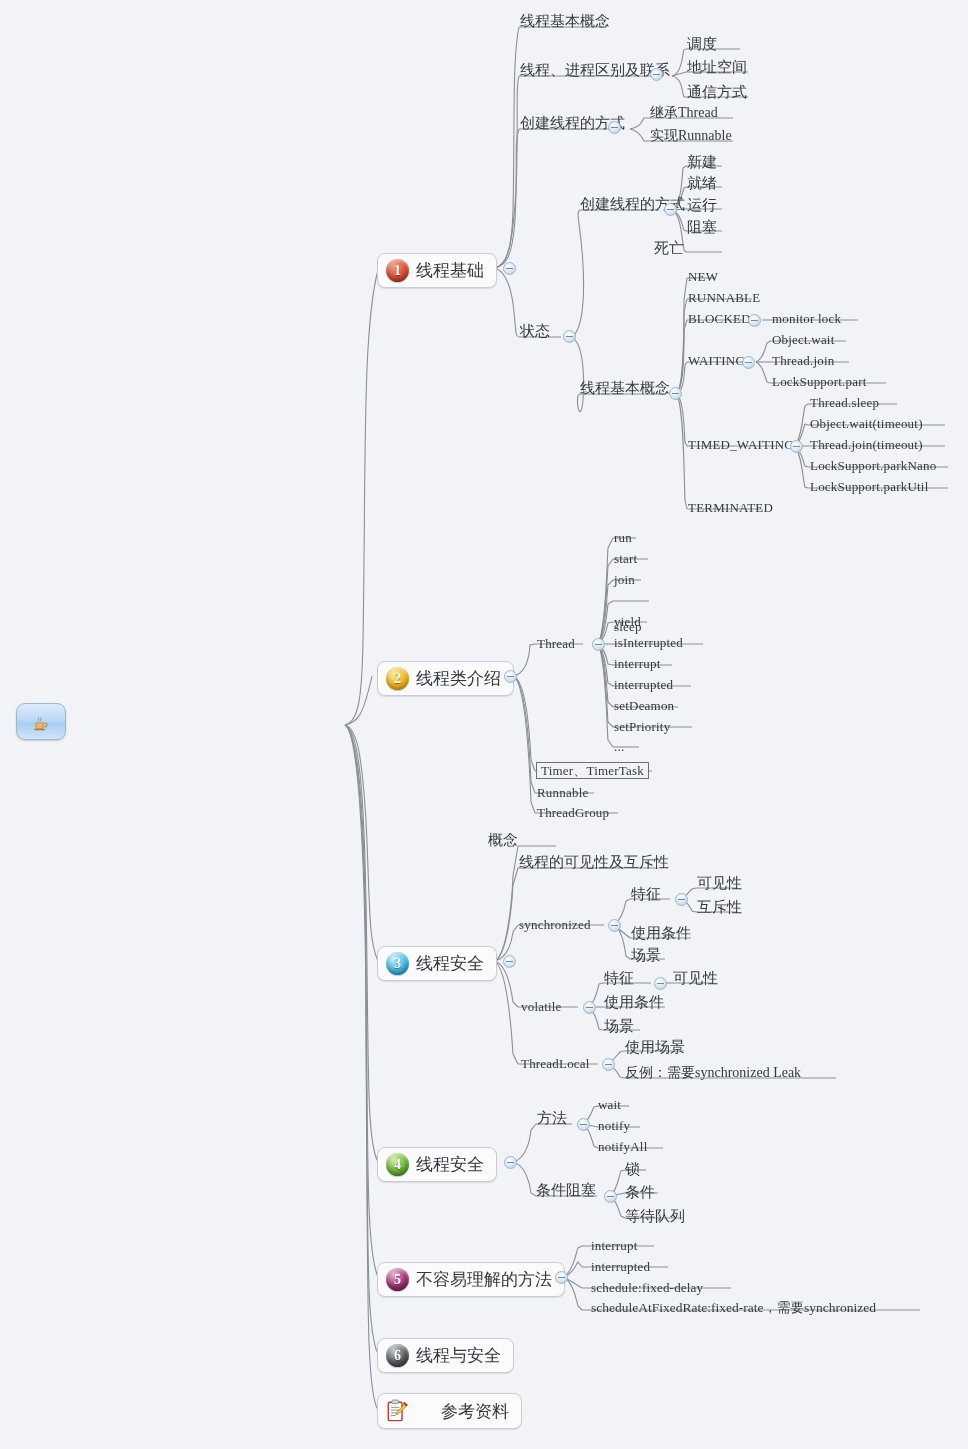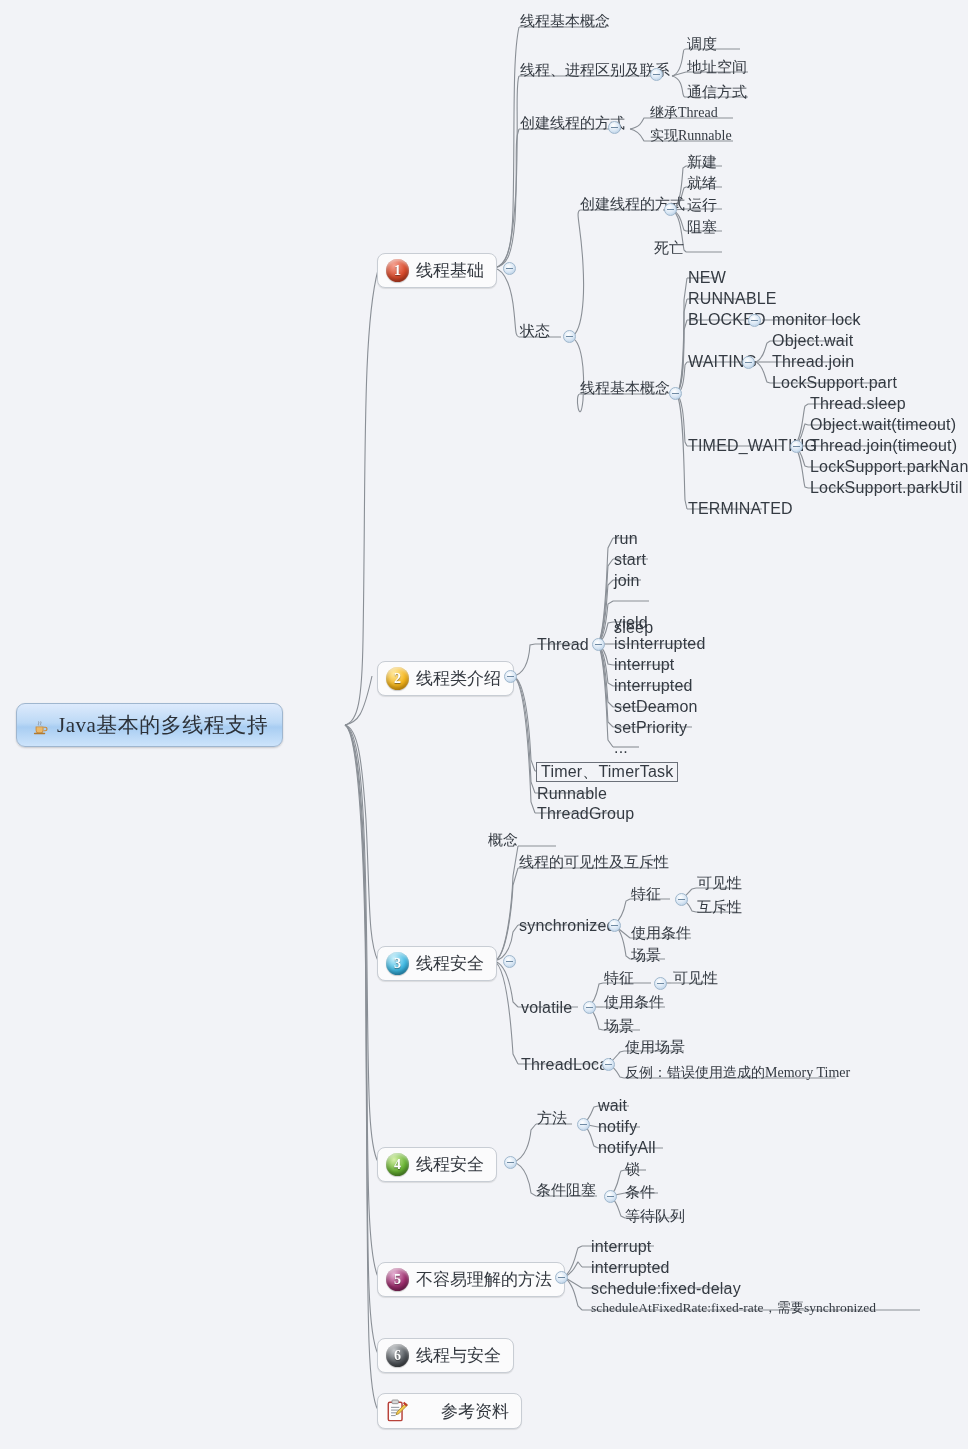--- a/index.html
+++ b/index.html
@@ -59,21 +59,21 @@
 
   
   .txt{
     position:absolute;
     white-space:nowrap;
     font-size:15px;
     color:#343a42;
     line-height:1;
   }
   .txt.cn{font-family:"Liberation Serif",serif;}
-  .txt.mono{font-family:Liberation Sans, sans-serif;font-size:16px;letter-spacing:.2px;}
+  .txt.mono{font-family:Liberation Serif, serif;font-size:13px;letter-spacing:.2px;}
   .txt.mix{font-family:"Liberation Serif",serif;font-size:14px;}
   .txt.boxed{
     border:1px solid #6b7079;
     padding:1px 4px;
     background:#f2f3f7;
   }
 
   
   .toggle{
     position:absolute;
@@ -280,21 +280,20 @@
 
   <div class="center-node" style="left:16px;top:703px;">
     <svg class="java-icon" viewBox="0 0 24 24">
       <path d="M7 13 h9 v4 a4 4 0 0 1 -4 4 h-1 a4 4 0 0 1 -4 -4 z" fill="#c98b3a"></path>
       <path d="M8 14 h7 v3 a3 3 0 0 1 -3 3 h-1 a3 3 0 0 1 -3 -3 z" fill="#e9b86a"></path>
       <path d="M16 14 h2 a2 2 0 0 1 0 4 h-2" fill="none" stroke="#c98b3a" stroke-width="1.4"></path>
       <rect x="5" y="20.4" width="13" height="1.6" rx="0.8" fill="#b07a31"></rect>
       <path d="M10.3 11.6 c-1.2 -1.4 1.2 -2.1 0.2 -3.8" fill="none" stroke="#8d949c" stroke-width="1.1" stroke-linecap="round"></path>
       <path d="M12.8 11.6 c-1.2 -1.4 1.2 -2.1 0.2 -3.8" fill="none" stroke="#8d949c" stroke-width="1.1" stroke-linecap="round"></path>
     </svg>
-    <span>Java基本的多线程支持</span>
   </div>
 
   <div class="branch-node" style="left:377px;top:253px;">
     <span class="badge c1">1</span>
     <span>线程基础</span>
   </div>
   <div class="toggle" style="left:503px;top:262px;"></div>
 
   <div class="branch-node" style="left:377px;top:661px;">
     <span class="badge c2">2</span>
@@ -423,21 +422,21 @@
   <div class="toggle" style="left:583px;top:1001px;"></div>
   <div class="txt cn" style="left:604px;top:971px;">特征</div>
   <div class="toggle" style="left:654px;top:977px;"></div>
   <div class="txt cn" style="left:673px;top:971px;">可见性</div>
   <div class="txt cn" style="left:604px;top:995px;">使用条件</div>
   <div class="txt cn" style="left:604px;top:1019px;">场景</div>
 
   <div class="txt mono" style="left:521px;top:1057px;">ThreadLocal</div>
   <div class="toggle" style="left:602px;top:1058px;"></div>
   <div class="txt cn" style="left:625px;top:1040px;">使用场景</div>
-  <div class="txt mix" style="left:625px;top:1066px;">反例：错误使用造成的Memory Timer</div>
+  <div class="txt mix" style="left:625px;top:1066px;">反例：需要synchronized Leak</div>
 
   <div class="txt cn" style="left:537px;top:1111px;">方法</div>
   <div class="toggle" style="left:577px;top:1118px;"></div>
   <div class="txt mono" style="left:598px;top:1098px;">wait</div>
   <div class="txt mono" style="left:598px;top:1119px;">notify</div>
   <div class="txt mono" style="left:598px;top:1140px;">notifyAll</div>
 
   <div class="txt cn" style="left:536px;top:1183px;">条件阻塞</div>
   <div class="toggle" style="left:604px;top:1190px;"></div>
   <div class="txt cn" style="left:625px;top:1162px;">锁</div>

